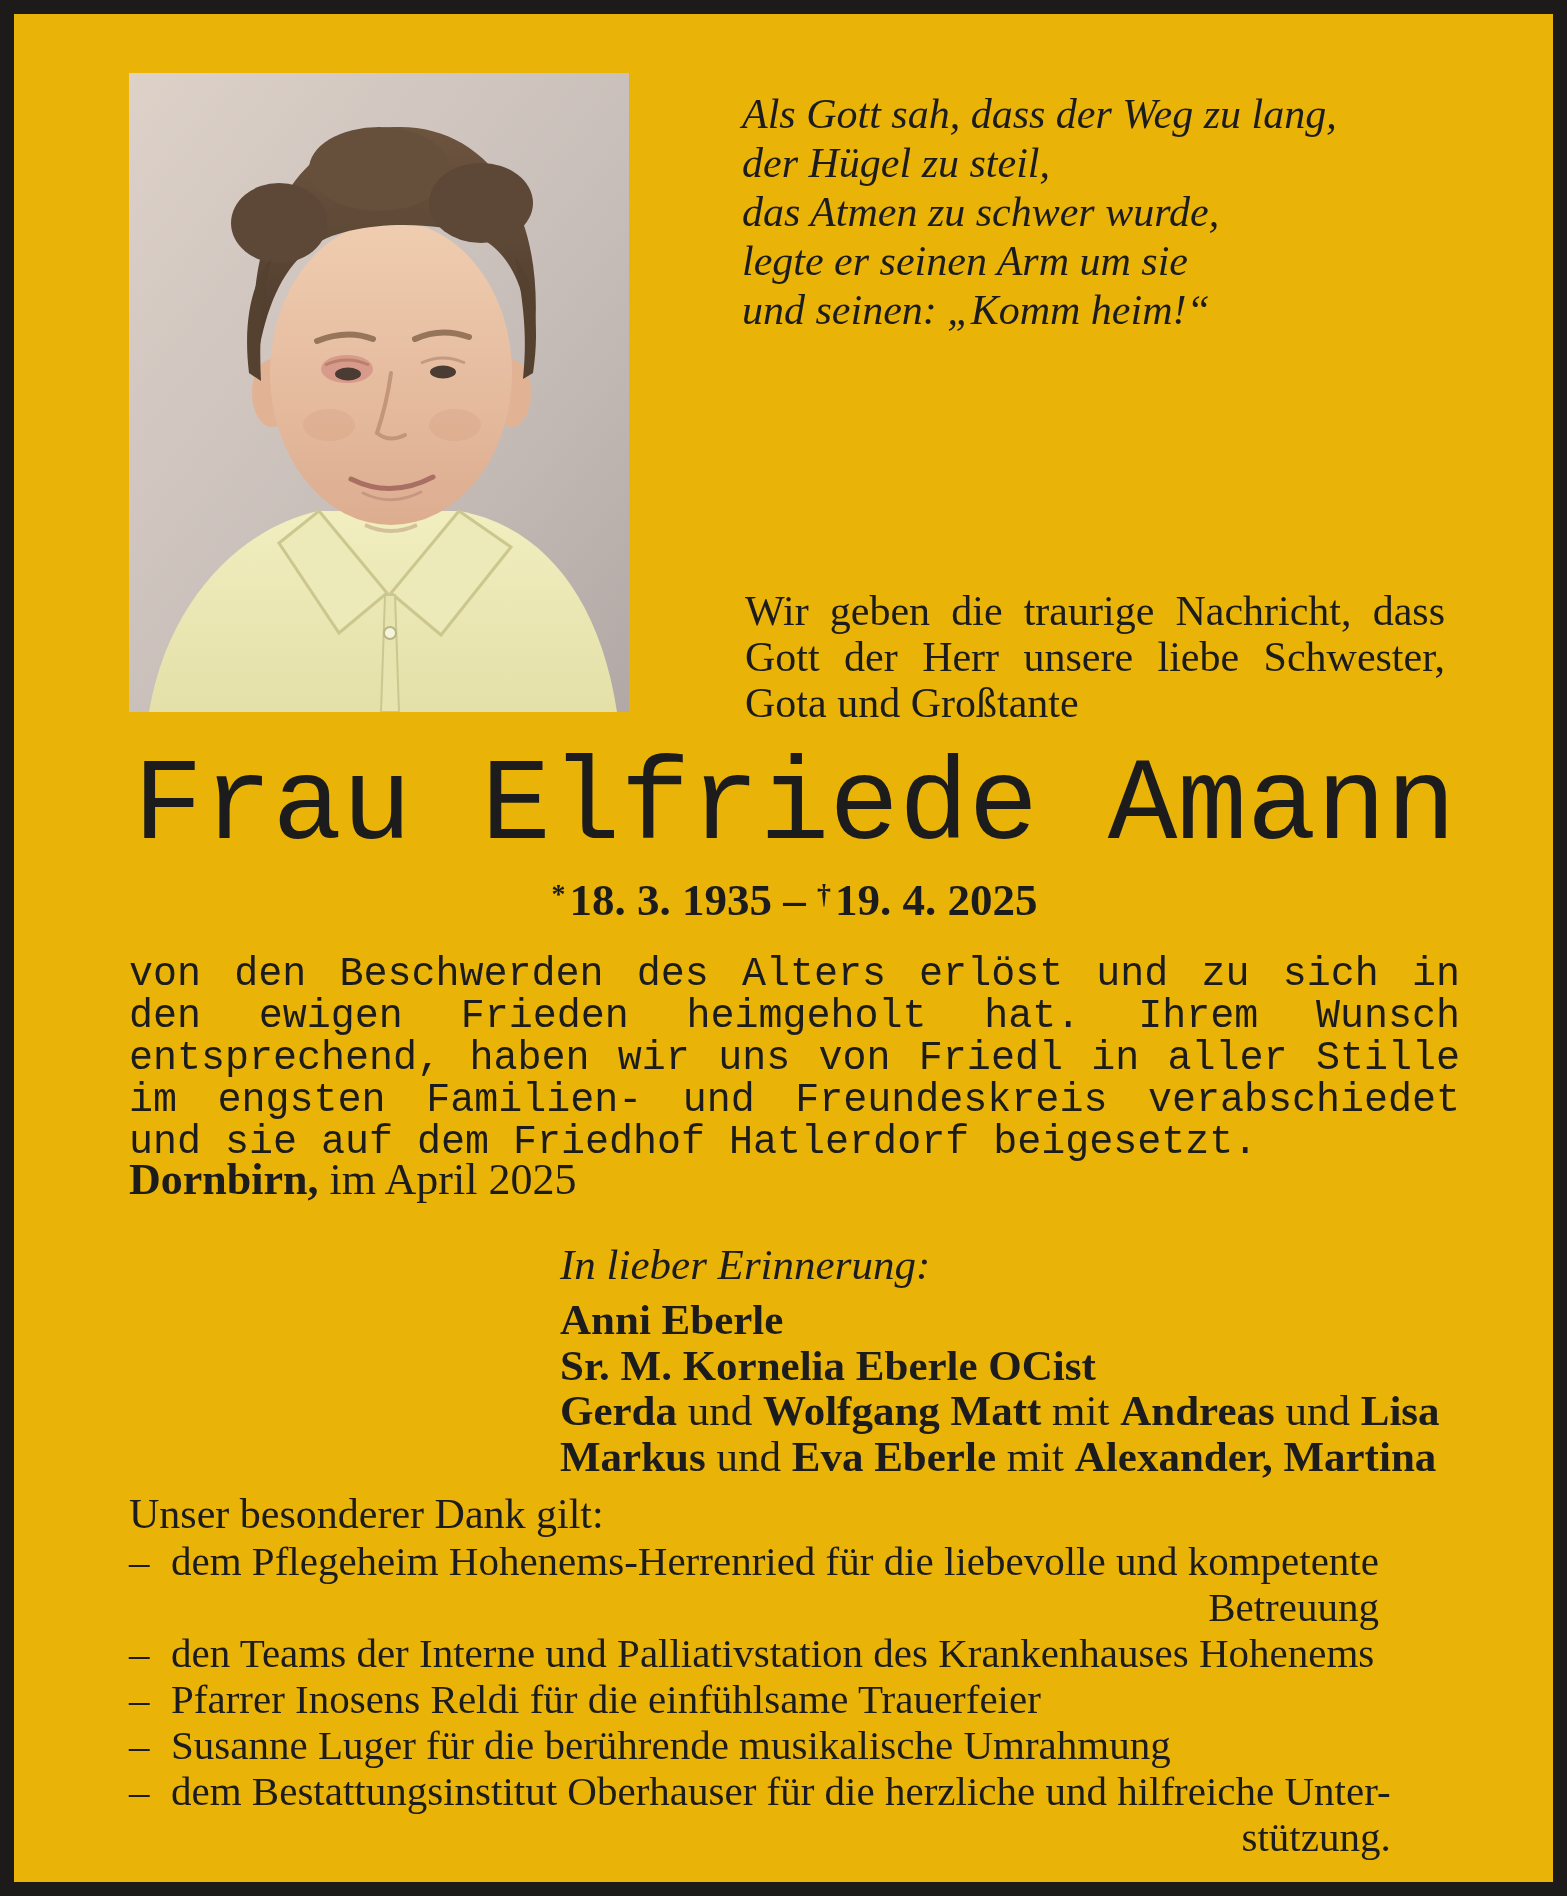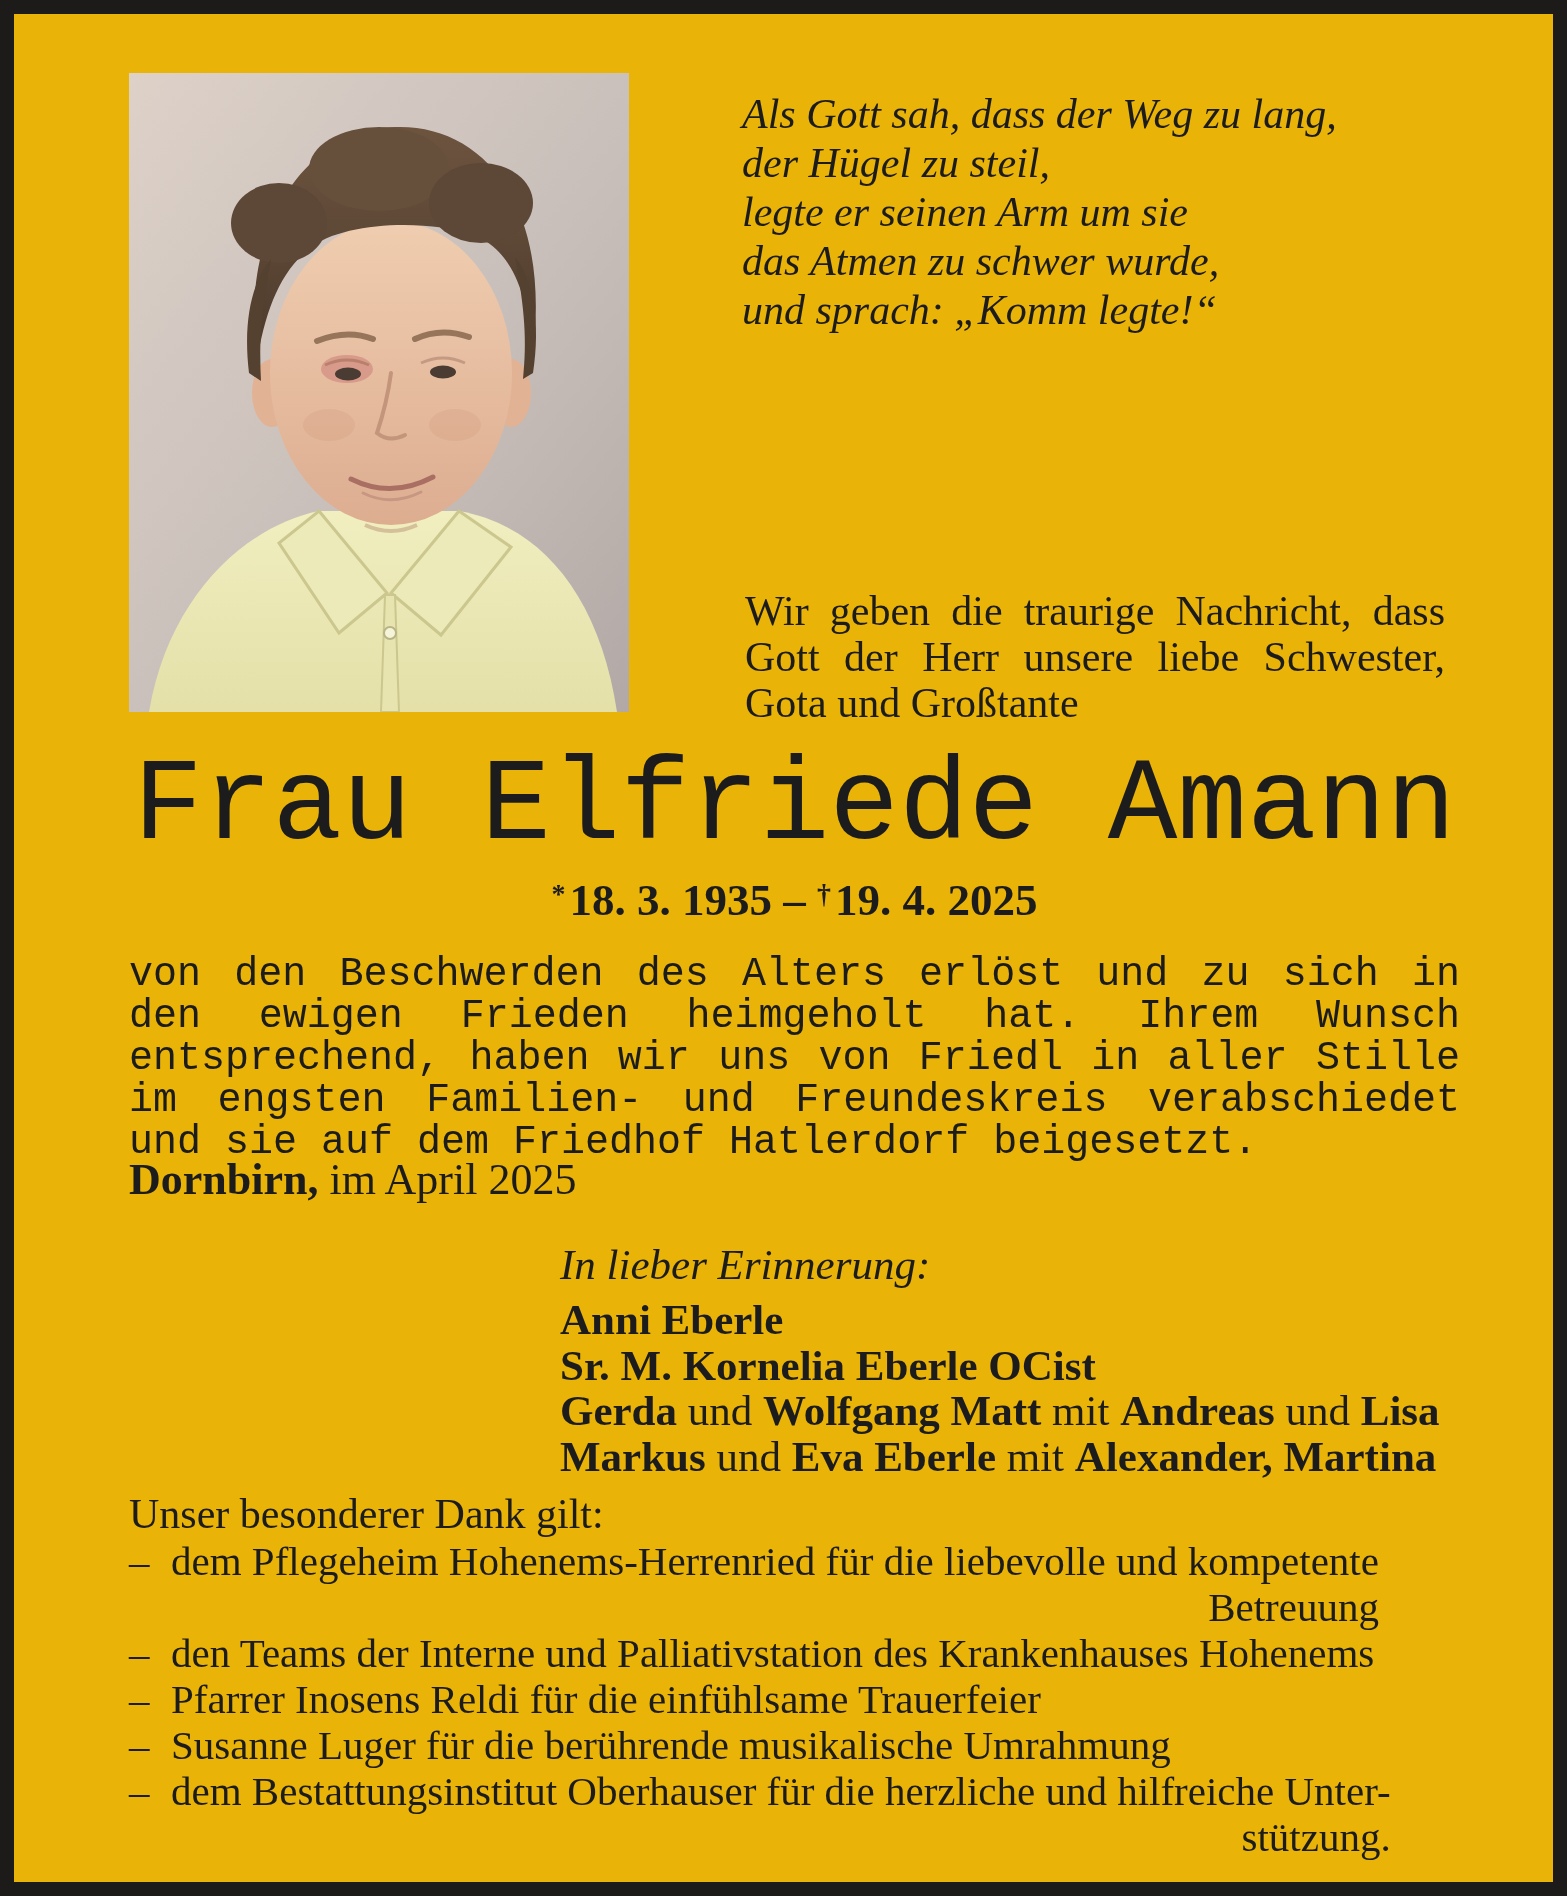--- a/index.html
+++ b/index.html
@@ -125,23 +125,23 @@
 
       <ellipse cx="200" cy="352" rx="26" ry="16" fill="rgba(198,128,100,0.14)"></ellipse>
       <ellipse cx="326" cy="352" rx="26" ry="16" fill="rgba(198,128,100,0.14)"></ellipse>
       <path d="M236,452 Q262,464 288,452" stroke="rgba(160,110,85,0.35)" stroke-width="4" fill="none"></path>
     </g>
   </svg>
 
   <div class="abs poem">
     <div class="poem-line">Als Gott sah, dass der Weg zu lang,</div>
     <div class="poem-line">der Hügel zu steil,</div>
+    <div class="poem-line">das Atmen zu schwer wurde,</div>
     <div class="poem-line">legte er seinen Arm um sie</div>
-    <div class="poem-line">das Atmen zu schwer wurde,</div>
-    <div class="poem-line">und sprach: „Komm legte!“</div>
+    <div class="poem-line">und seinen: „Komm heim!“</div>
   </div>
 
   <div class="abs intro">Wir geben die traurige Nachricht, dass Gott der Herr unsere liebe Schwester, Gota und Großtante</div>
 
   <div class="abs title">Frau Elfriede Amann</div>
 
   <div class="abs dates">
     <span class="sym">*</span><span>18. 3. 1935</span>
     <span>– </span><span class="sym">†</span><span>19. 4. 2025</span>
   </div>

